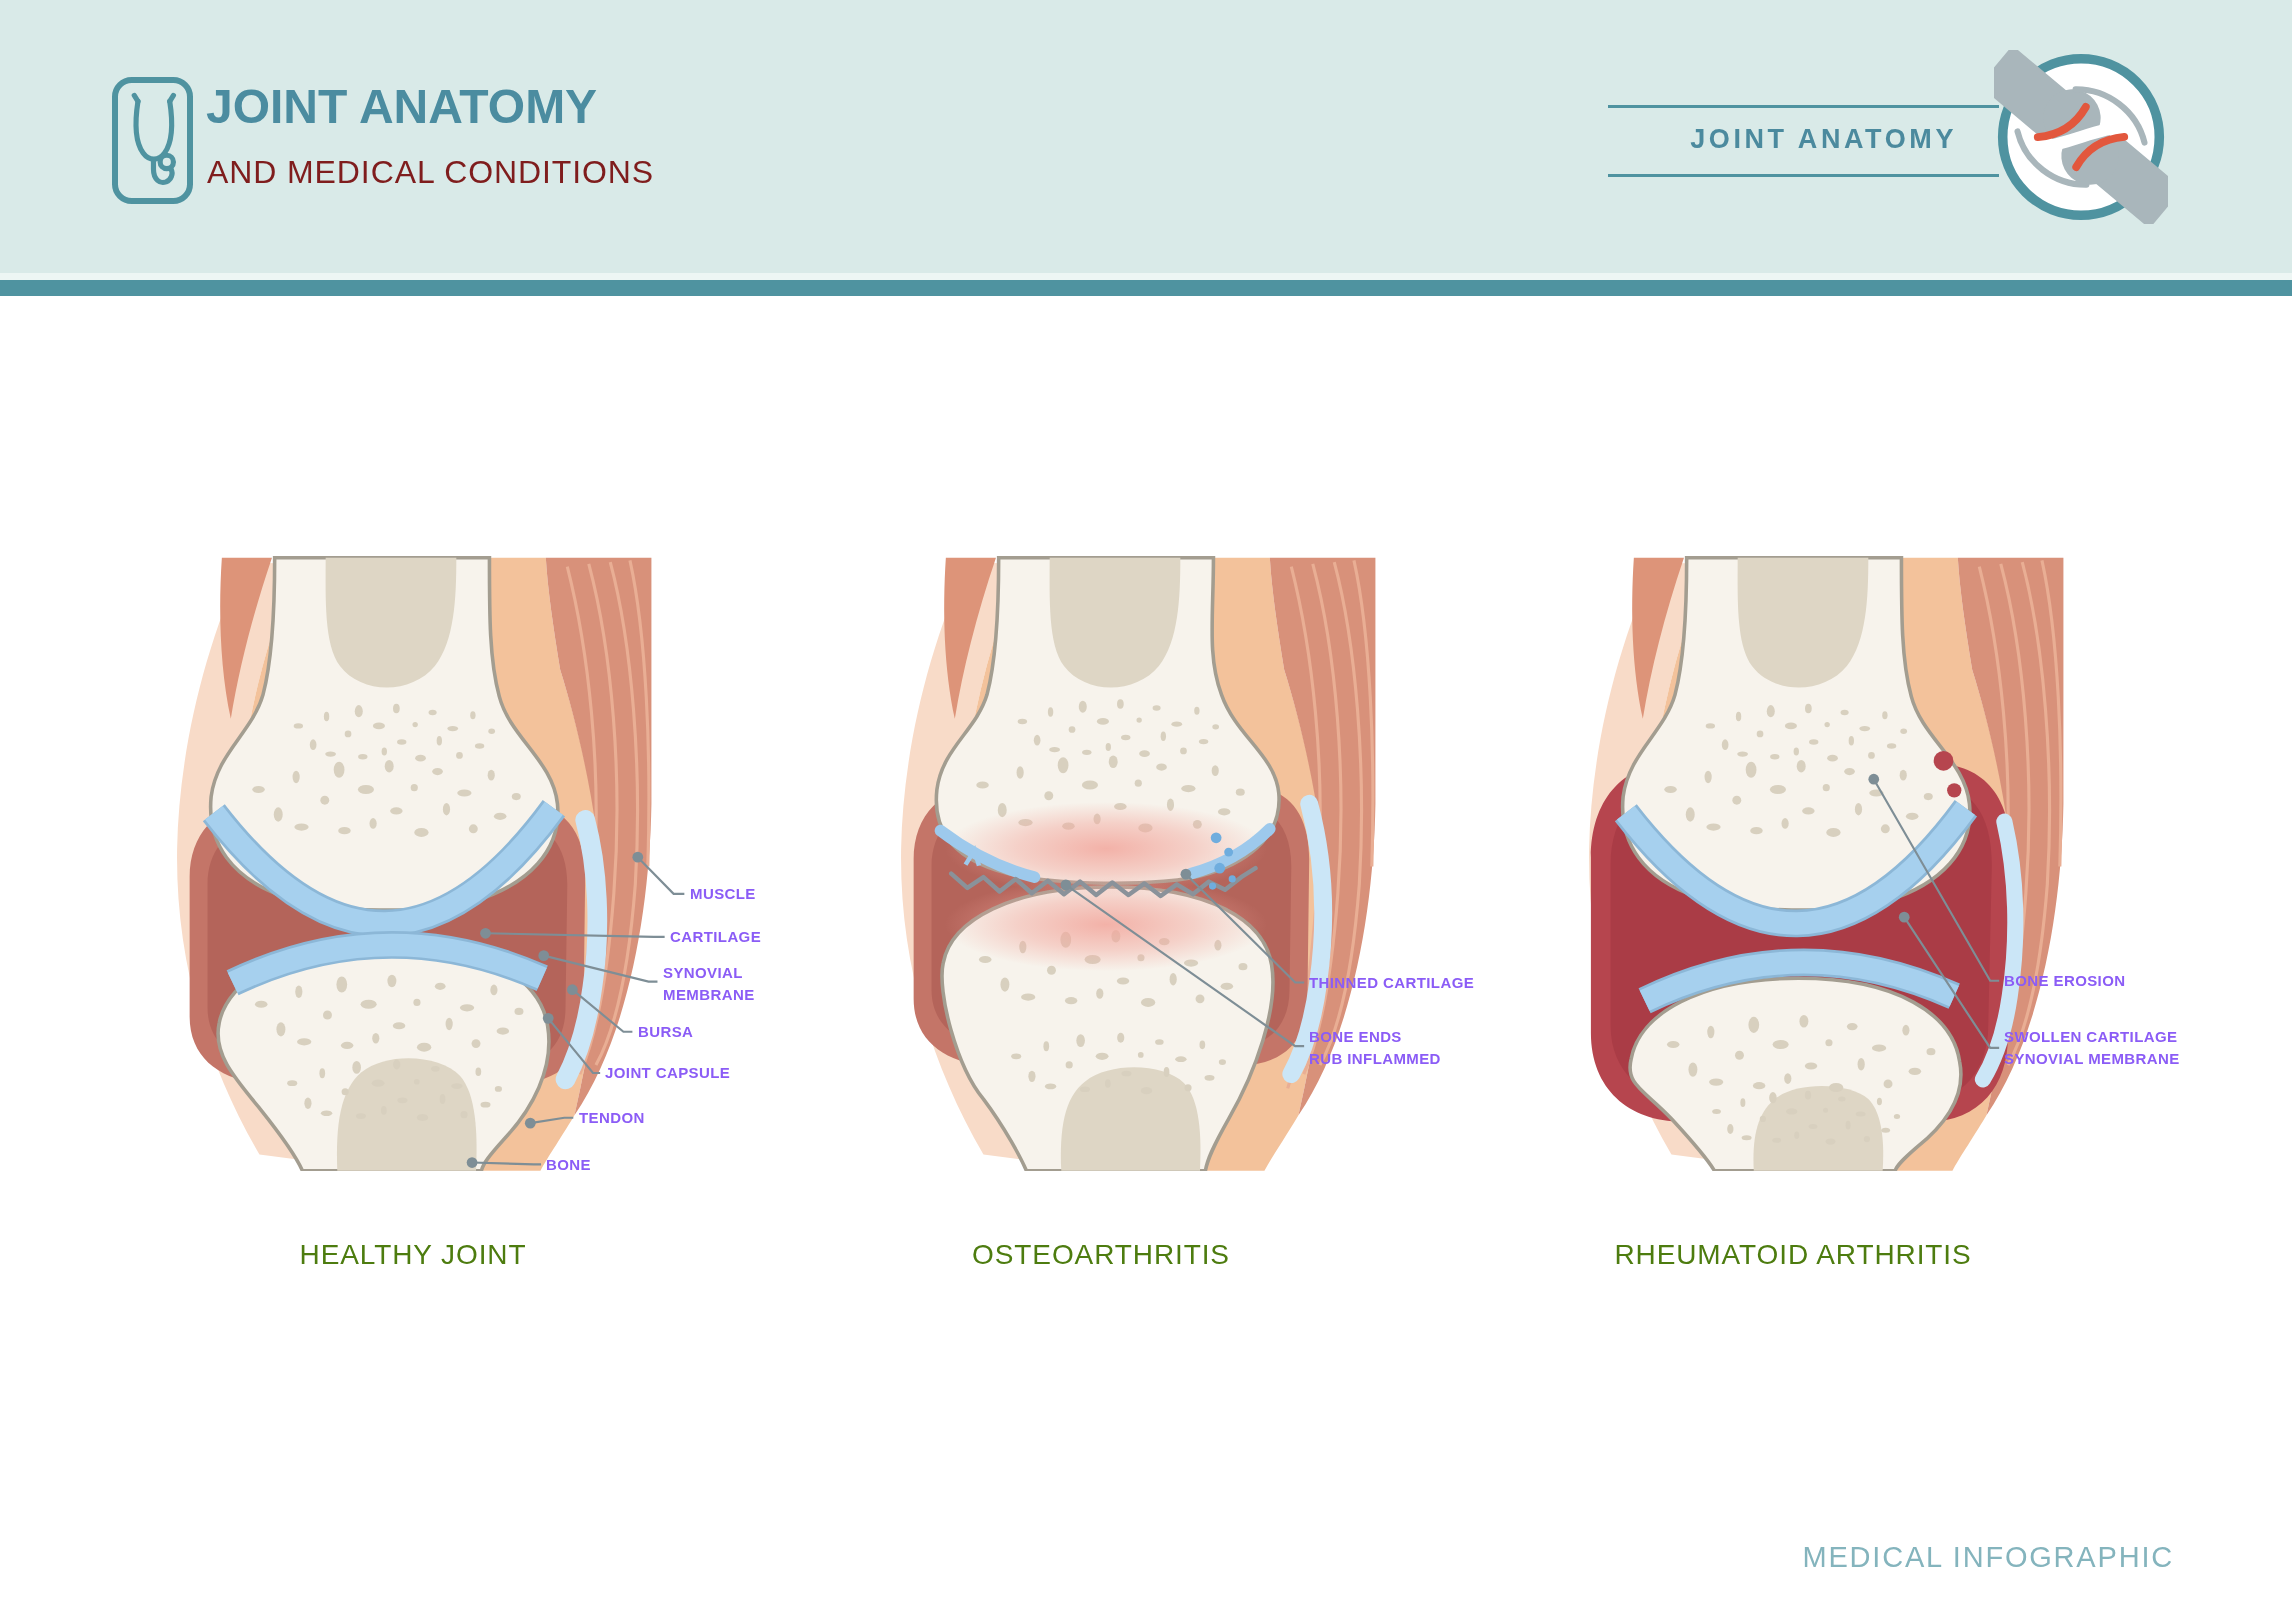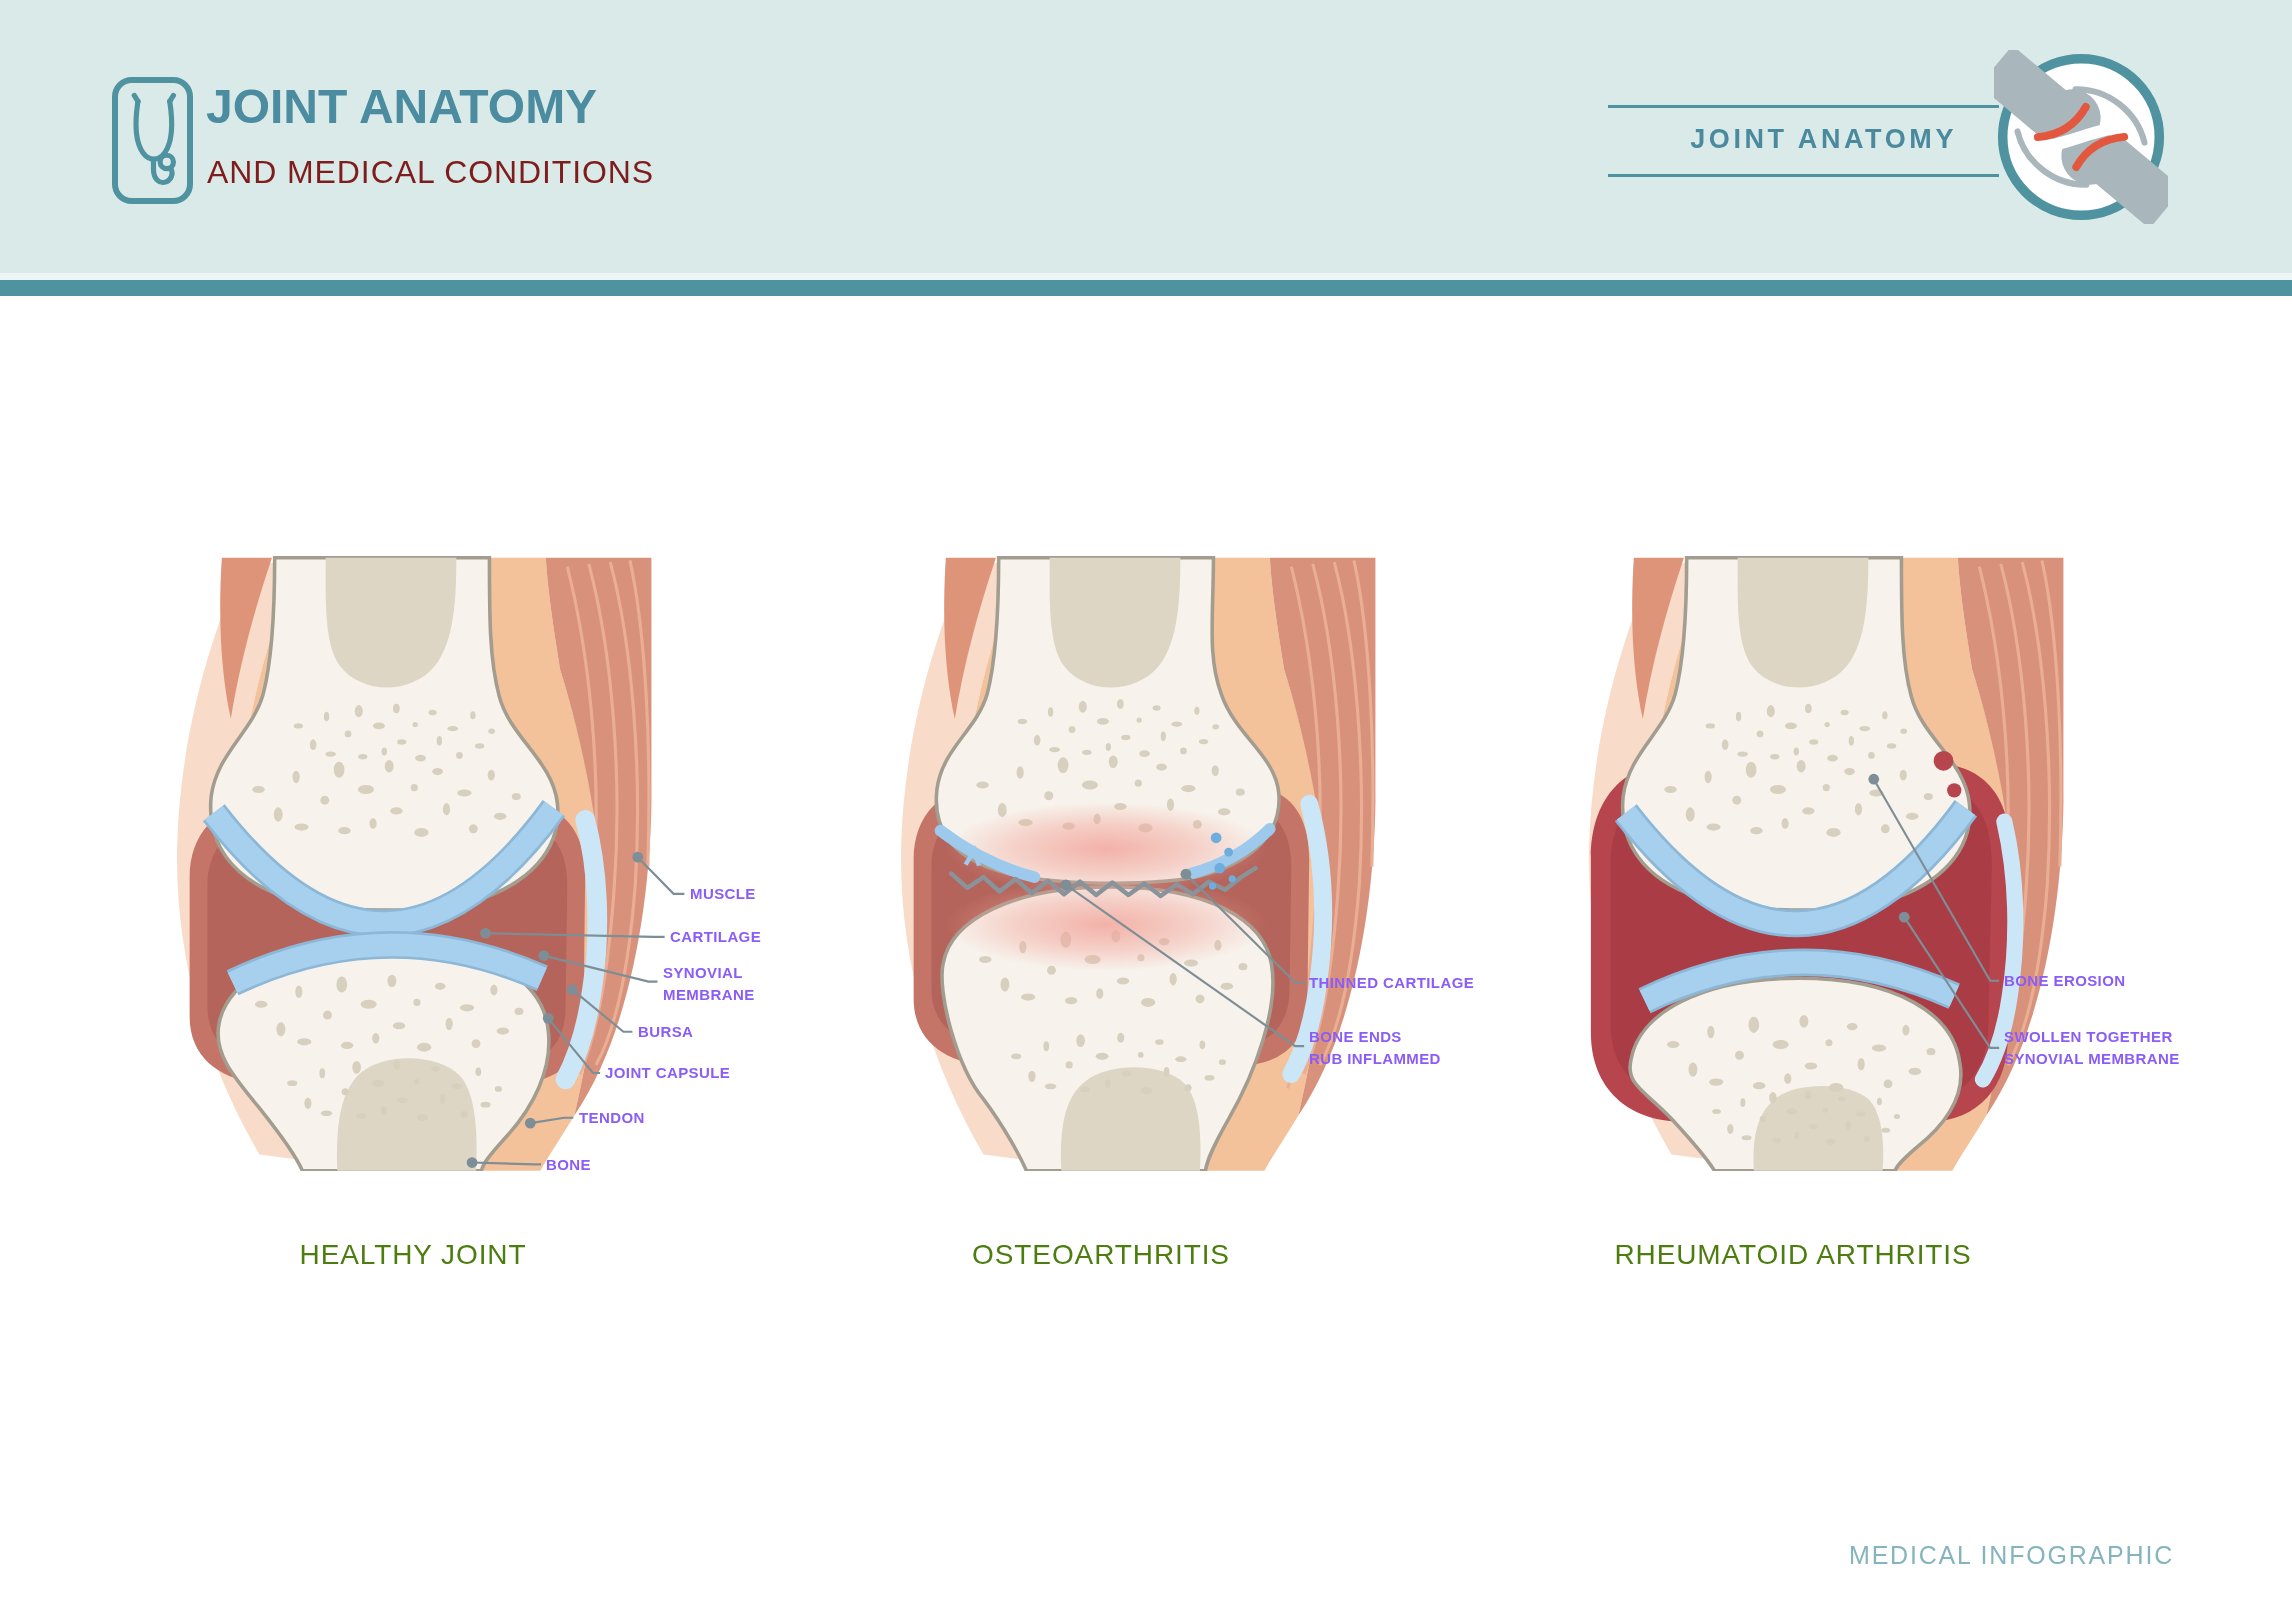--- a/index.html
+++ b/index.html
@@ -11,21 +11,21 @@
   .header-rule{position:absolute;left:0;top:280px;width:2293px;height:16px;background:#4f93a0;}
   .steth-box{position:absolute;left:112px;top:77px;width:81px;height:127px;border:6.3px solid #4f93a0;border-radius:19.7px;box-sizing:border-box;}
   .title{position:absolute;left:206px;top:79px;font-size:48px;font-weight:700;color:#4b8ca0;letter-spacing:0px;}
   .subtitle{position:absolute;left:207px;top:154px;font-size:32px;font-weight:400;color:#7f1d1d;letter-spacing:0.9px;}
   .badge-line{position:absolute;width:391px;height:2.7px;background:#4f93a0;}
   .badge-text{position:absolute;left:1608px;top:124px;width:349px;text-align:right;font-size:27px;font-weight:700;color:#4b8a9e;letter-spacing:3.6px;}
   .joint-circle{position:absolute;left:1994px;top:50px;width:174px;height:174px;}
   
   .footer-strip{position:absolute;left:0;top:1585px;width:2293px;height:3.6px;background:#e3eeec;}
   .footer-rule{position:absolute;left:0;top:1589px;width:2293px;height:16px;background:#4f93a0;}
-  .credit{position:absolute;right:119px;top:1541px;font-size:25px;font-weight:400;color:#84b4bd;letter-spacing:1.8px;}
+  .credit{position:absolute;right:119px;top:1541px;font-size:29px;font-weight:400;color:#84b4bd;letter-spacing:1.8px;}
   
   .joint-svg{position:absolute;width:528px;height:636px;top:535px;}
   .caption{position:absolute;top:1239px;transform:translateX(-50%);font-size:28px;font-weight:400;color:#4d7c0f;letter-spacing:0.9px;white-space:nowrap;}
   .lbl{position:absolute;font-size:15px;font-weight:700;color:#8b5cf6;letter-spacing:0.4px;line-height:22.4px;white-space:nowrap;}
   .lbl span{display:block;}
   .overlay{position:absolute;left:0;top:0;width:2293px;height:1605px;pointer-events:none;}
   .leader{stroke:#7e8e96;stroke-width:2.4;fill:none;}
   .leader-dot{fill:#7e8e96;}
 </style>
 </head>
@@ -249,21 +249,21 @@
     </div>
   <div class="lbl" style="left:1309px;top:1026px">
       <span>BONE ENDS</span>
       <span>RUB INFLAMMED</span>
     </div>
 
   <div class="lbl" style="left:2004px;top:970px">
       <span>BONE EROSION</span>
     </div>
   <div class="lbl" style="left:2004px;top:1026px">
-      <span>SWOLLEN TOGETHER</span>
+      <span>SWOLLEN CARTILAGE</span>
       <span>SYNOVIAL MEMBRANE</span>
     </div>
 
   <div class="caption" style="left:413px">HEALTHY JOINT</div>
   <div class="caption" style="left:1101px">OSTEOARTHRITIS</div>
   <div class="caption" style="left:1793px">RHEUMATOID ARTHRITIS</div>
 
   <div class="footer-strip"></div>
   <div class="footer-rule"></div>
   <div class="credit">MEDICAL INFOGRAPHIC</div>

